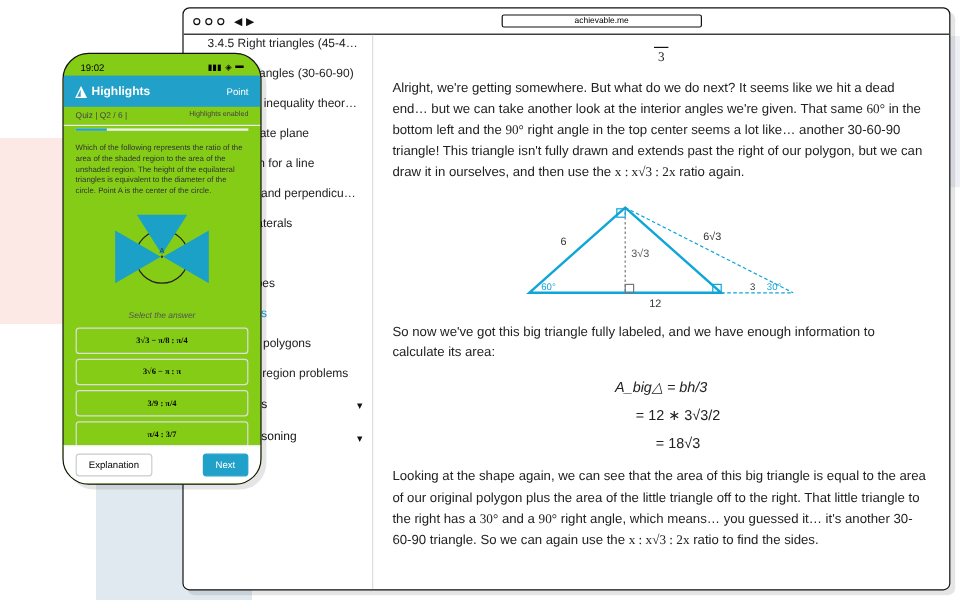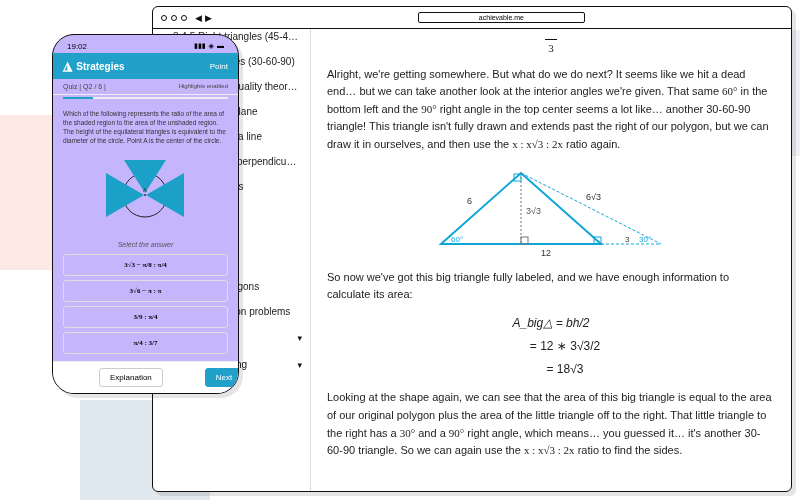--- a/index.html
+++ b/index.html
@@ -35,37 +35,37 @@
 
 
 .diagram { width: 260px; height: 95px; margin: 10px auto; position: relative; }
 .diagram svg { width: 100%; height: 100%; }
 
 
 .eqblock { text-align: center; font-family: Georgia, serif; font-size: 12px; margin: 8px 70px; }
 .eqblock .line { margin: 2px 0; text-align: left; display: inline-block; }
 
 
-.phone { position: absolute; left: 52px; top: 34px; width: 187px; height: 360px; background: #c4b5fd; border: 1.5px solid #111; border-radius: 22px; overflow: hidden; box-shadow: 4px 4px 0 rgba(0,0,0,0.1); }
+.phone { position: absolute; left: 52px; top: 44px; width: 166px; height: 360px; background: #84cc16; border: 1.5px solid #111; border-radius: 22px; overflow: hidden; box-shadow: 4px 4px 0 rgba(0,0,0,0.1); }
 .phone-notch { height: 18px; display: flex; justify-content: space-between; align-items: center; padding: 4px 14px 0; font-size: 8px; }
 .status-icons { display: flex; gap: 3px; font-size: 7px; }
 .app-header { background: #21a1c9; color: #fff; padding: 6px 10px; display: flex; align-items: center; justify-content: space-between; font-size: 10px; }
 .app-header .logo { display: flex; align-items: center; gap: 4px; font-weight: 600; }
 .app-header .logo-icon { font-size: 12px; }
 .app-subbar { padding: 4px 10px; display: flex; justify-content: space-between; font-size: 7px; color: #444; border-bottom: 1px solid #eee; }
 .progress-wrap { padding: 2px 10px 4px; }
 .progress { height: 2px; background: #eee; position: relative; }
 .progress::before { content: ''; position: absolute; left: 0; top: 0; height: 100%; width: 18%; background: #21a1c9; }
 .question { padding: 6px 10px; font-size: 6.5px; color: #333; line-height: 1.4; }
 .circle-diagram { width: 95px; height: 80px; margin: 4px auto; }
 .select-ans { text-align: center; font-size: 7px; font-style: italic; color: #555; padding: 2px 0; }
 .answers { padding: 0 10px; font-weight: bold; }
 .answer { border: 1px solid #ddd; border-radius: 3px; padding: 6px; margin: 4px 0; text-align: center; font-size: 7px; font-family: Georgia, serif; cursor: pointer; }
 .phone-footer { position: absolute; bottom: 0; left: 0; right: 0; padding: 6px 10px; display: flex; justify-content: space-between; gap: 6px; background: #fff; border-top: 1px solid #eee; }
-.btn { font-size: 8px; padding: 4px 10px; border-radius: 3px; border: 1px solid #ccc; background: #fff; cursor: pointer; margin-left: 36px; }
+.btn { font-size: 8px; padding: 4px 10px; border-radius: 3px; border: 1px solid #ccc; background: #fff; cursor: pointer; }
 .btn.primary { background: #21a1c9; color: #fff; border-color: #21a1c9; flex: 0 0 auto; }
 </style>
 </head>
 <body>
 
 <div class="bg-pink"></div>
 <div class="bg-blue"></div>
 <div class="bg-gray"></div>
 
 <div class="browser">
@@ -129,21 +129,21 @@
           <text x="120" y="92" font-size="9" fill="#333">12</text>
           <text x="204" y="78" font-size="8" fill="#333">3</text>
           <text x="30" y="78" font-size="8" fill="#0ea5d9">60°</text>
           <text x="218" y="78" font-size="8" fill="#0ea5d9">30°</text>
         </svg>
       </div>
 
       <p>So now we've got this big triangle fully labeled, and we have enough information to calculate its area:</p>
 
       <div class="eqblock">
-        <div><span class="line" style="font-style:italic">A_big△ = bh/2</span></div>
+        <div><span class="line" style="font-style:italic">A_big△ = bh/3</span></div>
         <div><span class="line" style="padding-left:28px">= 12 ∗ 3√3/2</span></div>
         <div><span class="line" style="padding-left:28px">= 18√3</span></div>
       </div>
 
       <p>
         <span>Looking at the shape again, we can see that the area of this big triangle is equal to the area of our original polygon plus the area of the little triangle off to the right. That little triangle to the right has a </span><span class="math">30°</span><span> and a </span><span class="math">90°</span><span> right angle, which means… you guessed it… it's another 30-60-90 triangle. So we can again use the </span><span class="math">x : x√3 : 2x</span><span> ratio to find the sides.</span>
       </p>
     </div>
   </div>
 </div>
@@ -153,21 +153,21 @@
     <span>19:02</span>
     <div class="status-icons">
       <span>▮▮▮</span>
       <span>◈</span>
       <span>▬</span>
     </div>
   </div>
   <div class="app-header">
     <div class="logo">
       <span class="logo-icon">◮</span>
-      <span>Strategies</span>
+      <span>Highlights</span>
     </div>
     <span style="font-size:8px">Point</span>
   </div>
   <div class="app-subbar">
     <span>Quiz  |  Q2 / 6  |</span>
     <span style="font-size:6px;text-align:right">Highlights enabled</span>
   </div>
   <div class="progress-wrap">
       <div class="progress"></div>
     </div>

